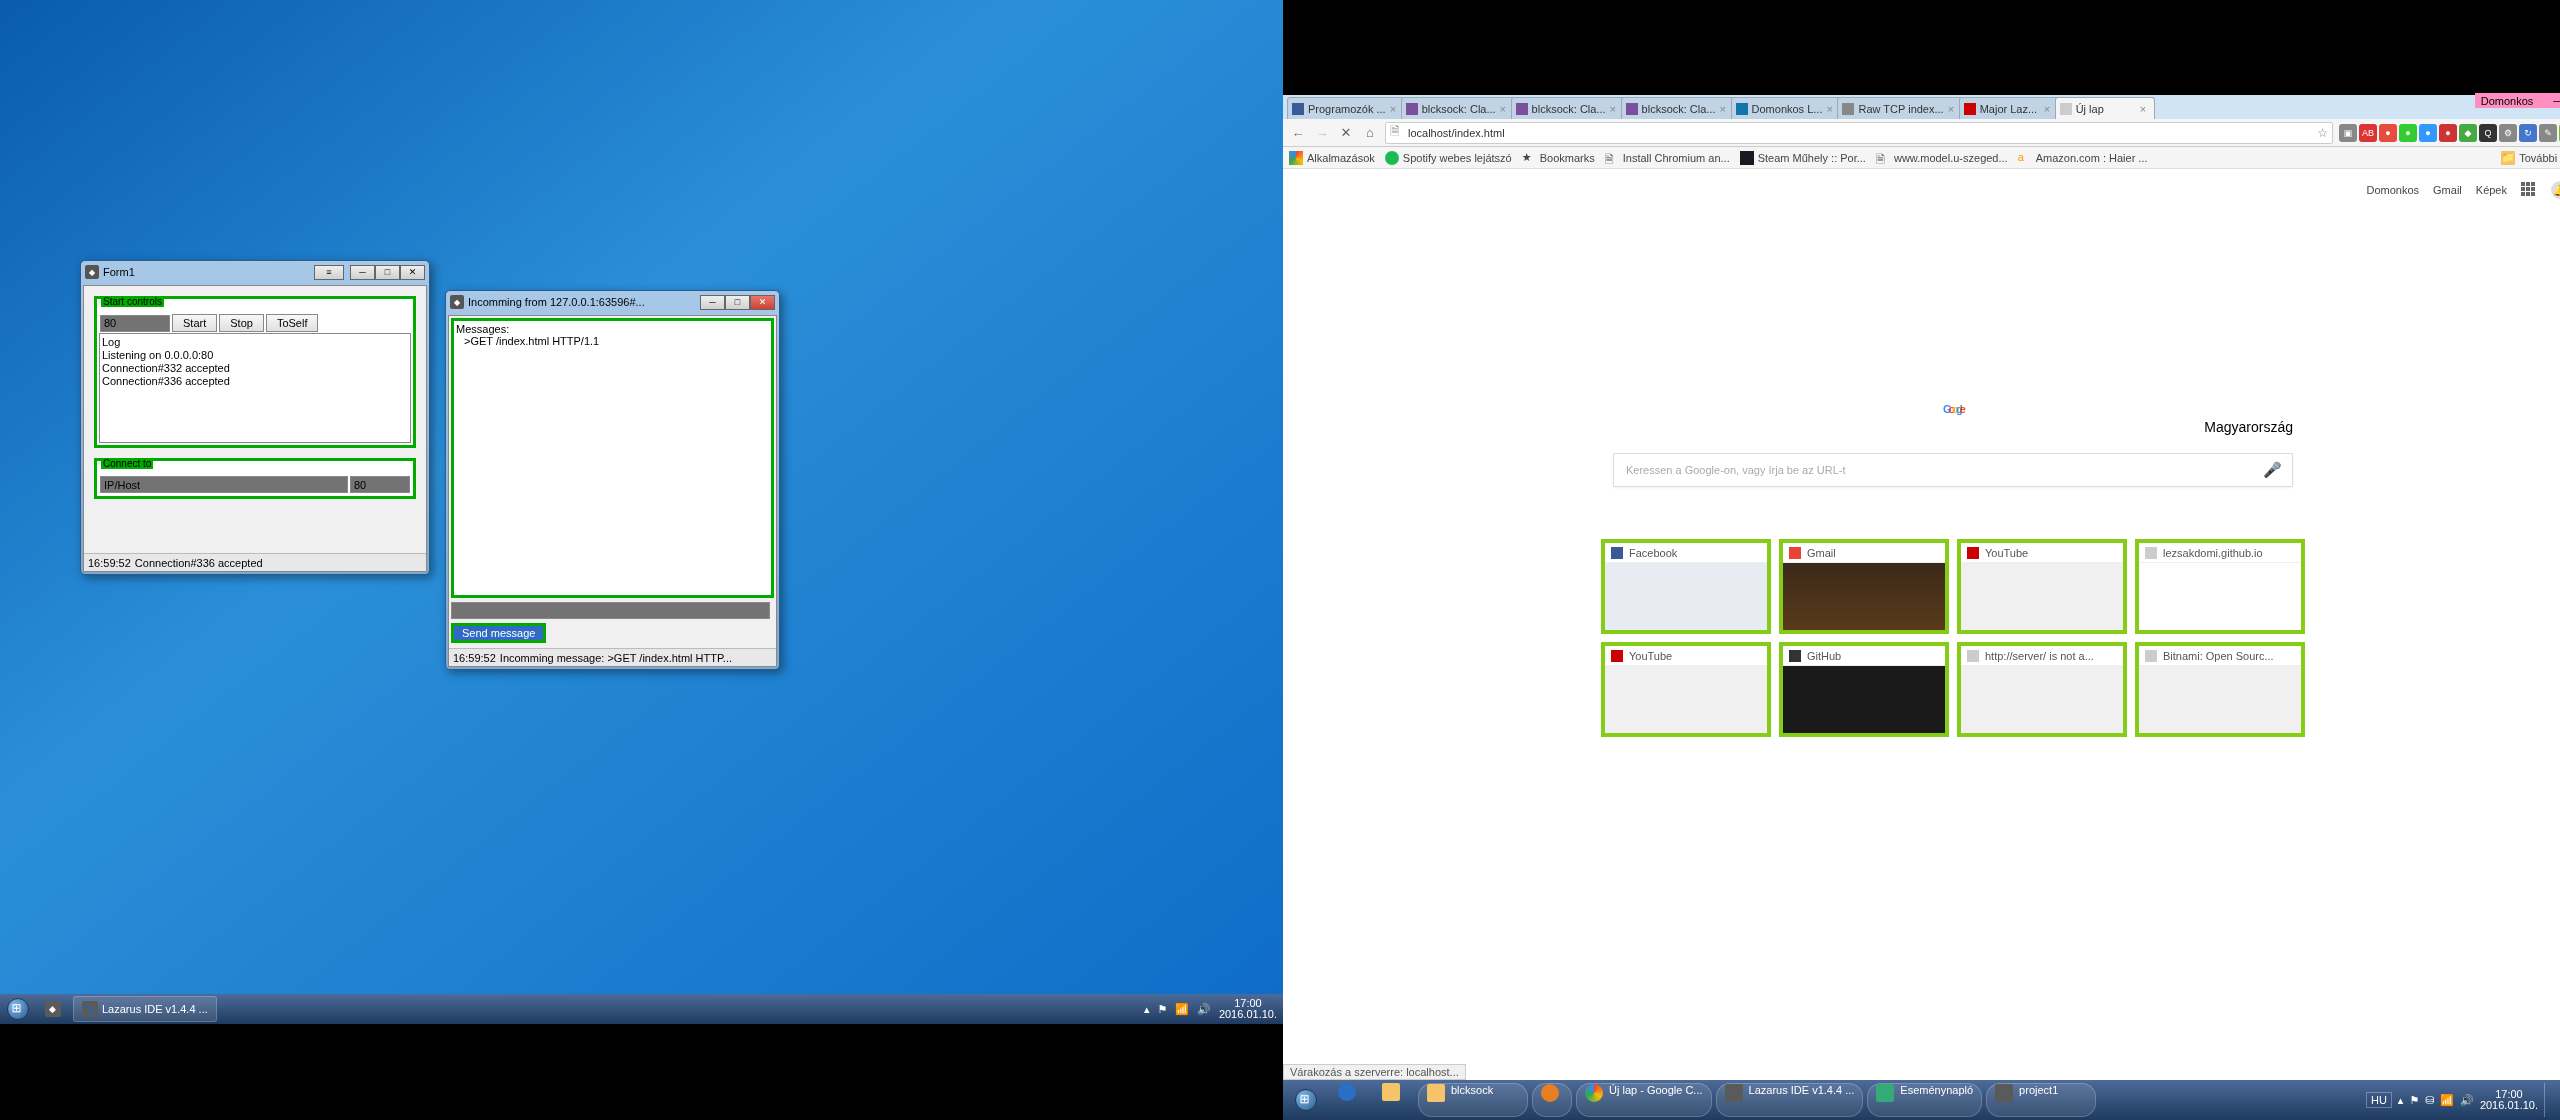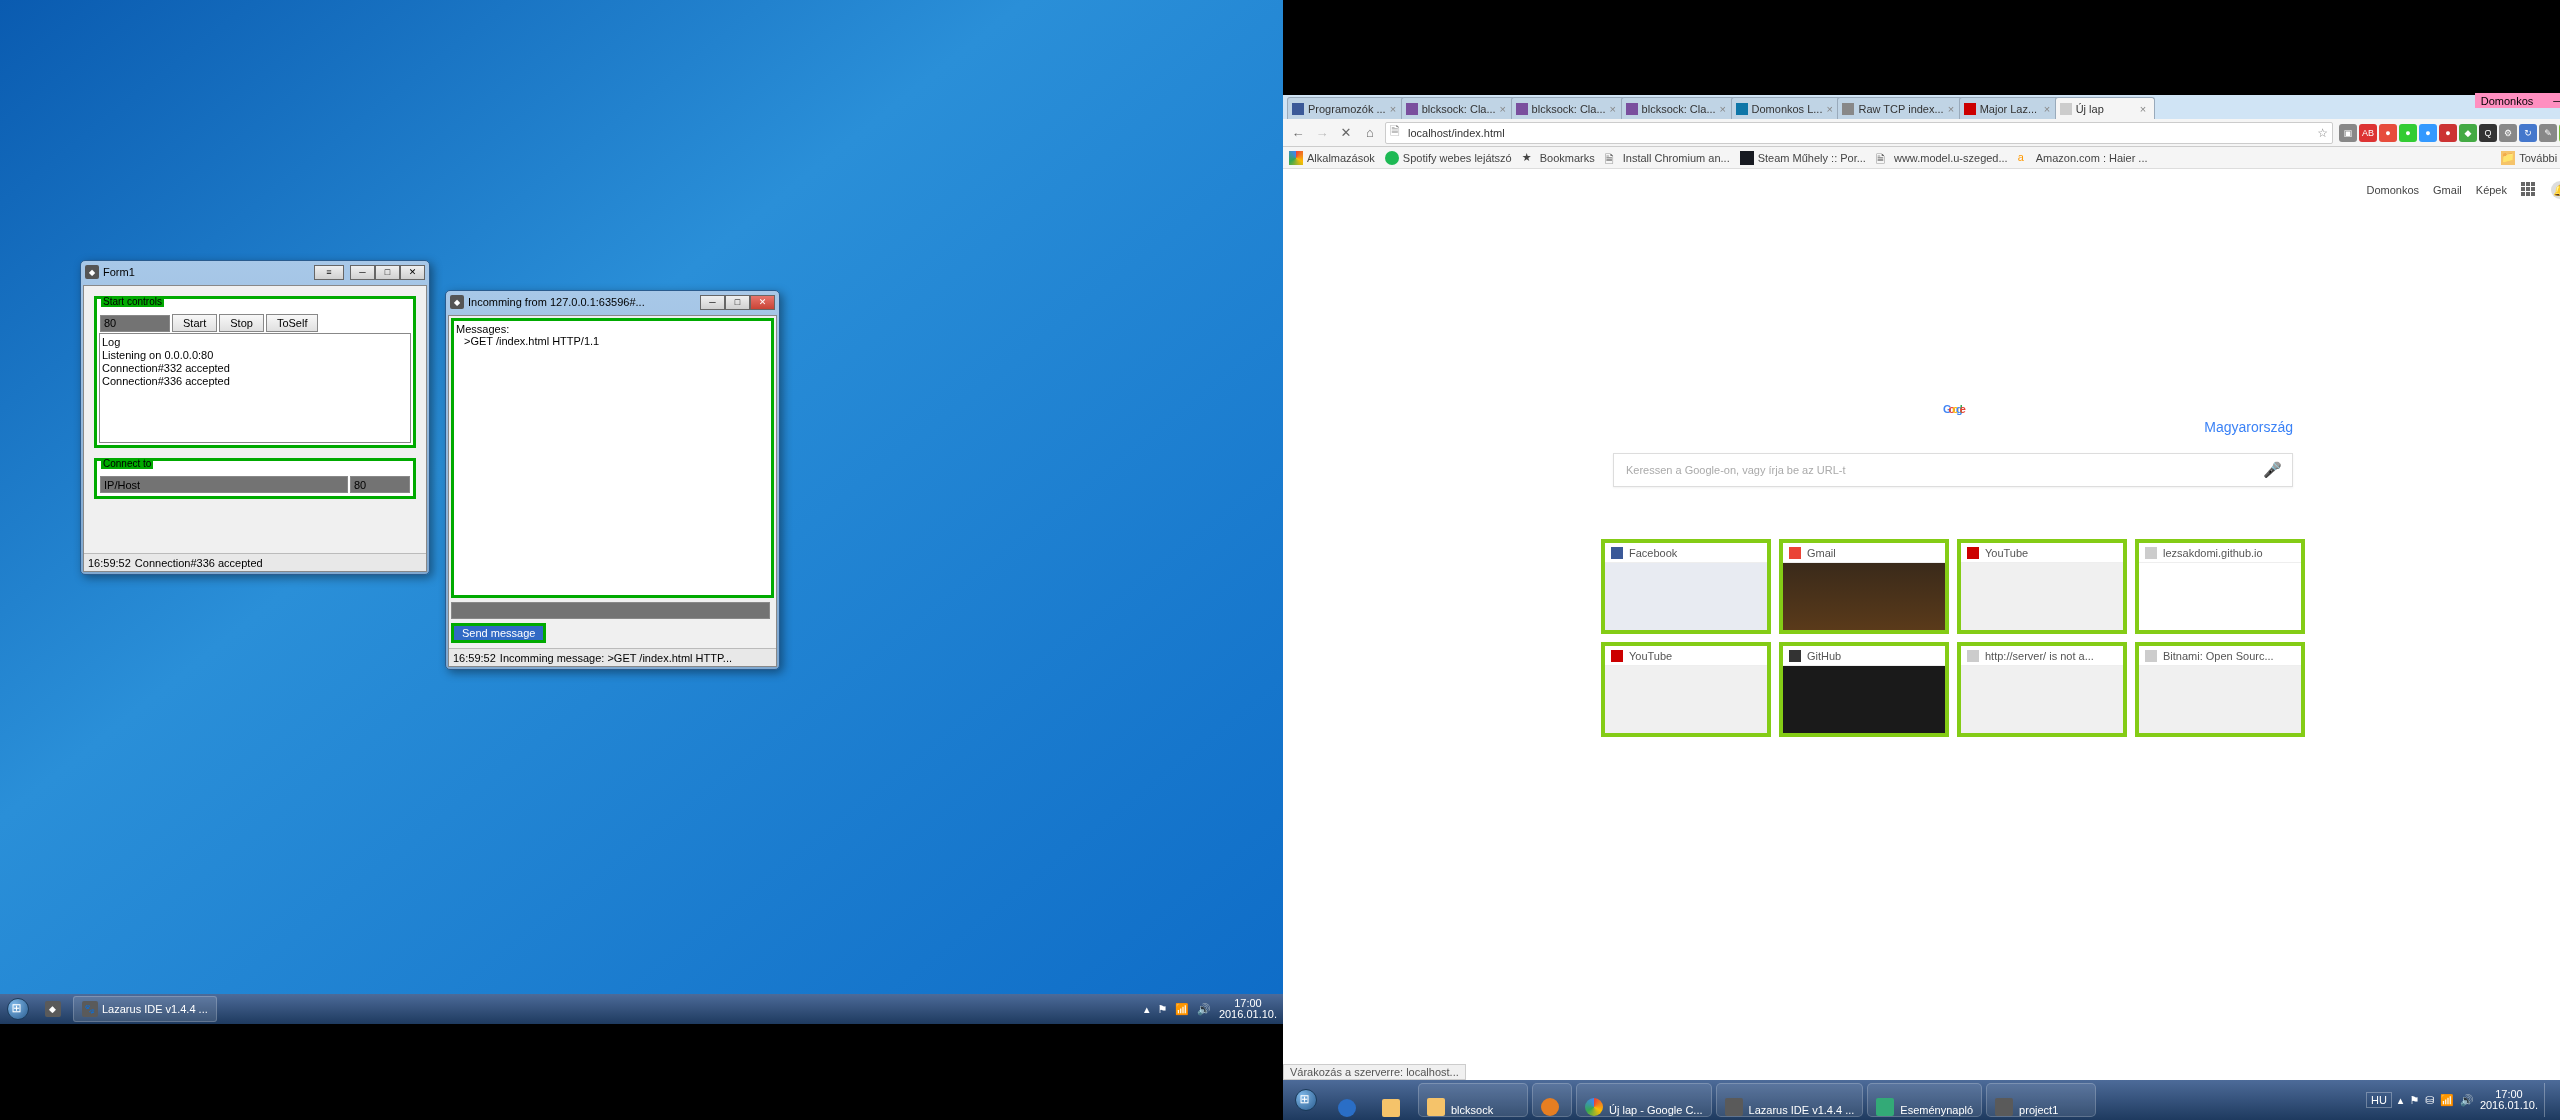--- a/index.html
+++ b/index.html
@@ -65,34 +65,34 @@
 
 .ntp{flex:1;background:#fff;position:relative;overflow:hidden}
 .ntp-head{position:absolute;top:8px;right:14px;display:flex;align-items:center;gap:14px;font-size:12px;color:#444}
 .apps-grid{width:16px;height:16px;display:grid;grid-template-columns:repeat(3,4px);grid-template-rows:repeat(3,4px);gap:1px}
 .apps-grid span{background:#666}
 .bell{width:18px;height:18px;border-radius:50%;background:#ddd;display:flex;align-items:center;justify-content:center;color:#888}
 .avatar{width:26px;height:26px;border-radius:50%;background:linear-gradient(#b88,#866)}
 .google-center{position:absolute;top:180px;left:50%;transform:translateX(-50%);text-align:center}
 .g-logo{font-size:70px;font-weight:700;letter-spacing:-3px}
 .g-logo span:nth-child(1){color:#4285f4}.g-logo span:nth-child(2){color:#ea4335}.g-logo span:nth-child(3){color:#fbbc05}.g-logo span:nth-child(4){color:#4285f4}.g-logo span:nth-child(5){color:#34a853}.g-logo span:nth-child(6){color:#ea4335}
-.g-sub{color:#3b82f6;font-size:14px;text-align:right;margin-top:-10px}
+.g-sub{color:#000000;font-size:14px;text-align:right;margin-top:-10px}
 .search-box{width:680px;height:34px;border:1px solid #ddd;margin-top:18px;padding:0 40px 0 12px;display:flex;align-items:center;color:#aaa;font-size:13px;position:relative;box-shadow:0 1px 2px rgba(0,0,0,.06)}
 .mic{position:absolute;right:10px;color:#4285f4;font-size:15px}
 .tiles{position:absolute;top:370px;left:50%;transform:translateX(-50%);display:grid;grid-template-columns:repeat(4,170px);gap:8px}
 .tile{height:95px;border:4px solid #84cc16;background:#a16207;display:flex;flex-direction:column;cursor:pointer}
 .tile-h{height:20px;background:#fff;border-bottom:1px solid #eee;display:flex;align-items:center;padding:0 6px;gap:6px;font-size:11px;color:#555}
 .tile-h .ic{width:12px;height:12px}
 .tile-body{flex:1;display:flex;align-items:center;justify-content:center;color:#ccc;overflow:hidden}
 .thumb{width:100%;height:100%;background:#555}
 .status-chrome{position:absolute;bottom:0;left:0;background:#f0f0f0;border:1px solid #ccc;padding:1px 6px;font-size:11px;color:#555}
 
 
 .taskbar-r{position:absolute;left:1283px;bottom:0;width:1277px;height:40px;background:linear-gradient(to bottom,#4d6b99,#1e3a5f);display:flex;align-items:center;color:#fff}
-.tbr-item{height:34px;min-width:110px;padding:0 8px;display:flex;align-items:flex-end;background:rgba(255,255,255,.1);border:1px solid rgba(255,255,255,.2);border-radius:5px;margin:0 2px;gap:6px;font-size:11px}
+.tbr-item{height:34px;min-width:110px;padding:0 8px;display:flex;align-items:flex-start;background:rgba(255,255,255,.1);border:1px solid rgba(255,255,255,.2);border-radius:14px;margin:0 2px;gap:6px;font-size:11px}
 .tbr-item .ic{width:18px;height:18px;background:#888;border-radius:2px}
 .tbr-tray{margin-left:auto;display:flex;align-items:center;gap:6px;padding-right:8px;font-size:10px}
 .lang{border:1px solid rgba(255,255,255,.3);padding:1px 4px}
 </style>
 </head>
 <body>
 
 <div class="monitor left-mon"></div>
 <div class="left-black"></div>
 

